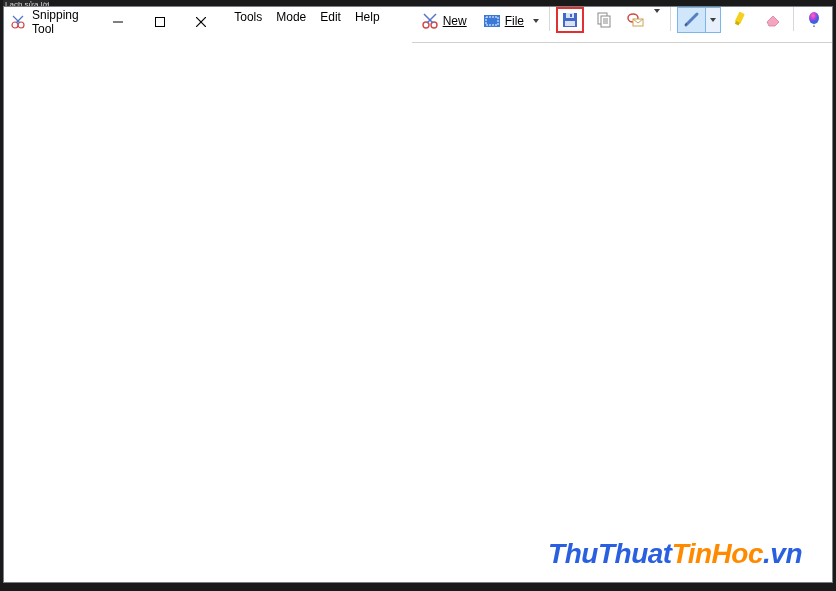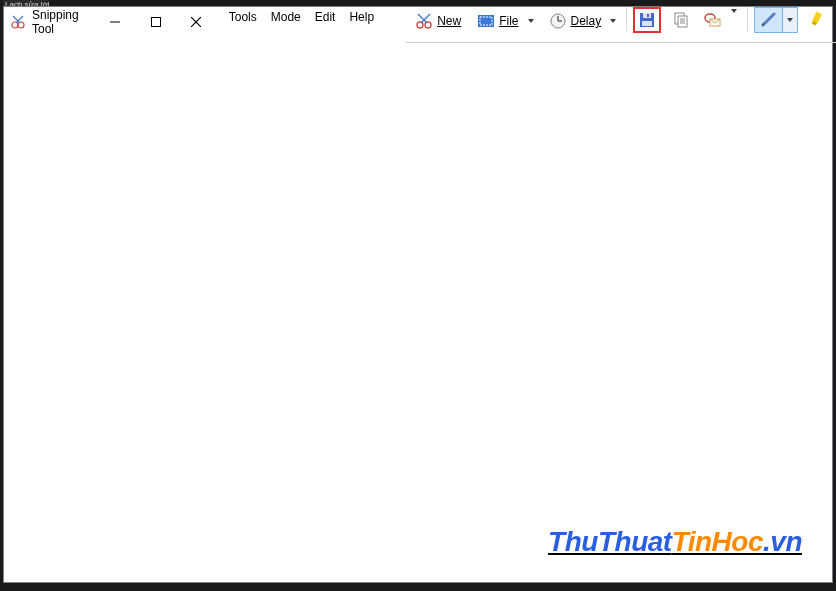--- a/index.html
+++ b/index.html
@@ -140,27 +140,26 @@
     right: 27px;
     height: 450px;
     background: #000;
     overflow: hidden;
   }
   .snip svg { width: 100%; height: 100%; display: block; }
   
   .watermark {
     position: absolute;
     right: 30px;
-    bottom: 24px;
+    bottom: 12px;
     font-size: 28px;
     font-weight: 800;
     font-style: italic;
     font-family: Arial, sans-serif;
     letter-spacing: -0.5px;
-    text-decoration: underline;
   }
   .watermark .w1 { color: #2a5fe0; -webkit-text-stroke: 3px #fff; paint-order: stroke fill; }
   .watermark .w2 { color: #ff8a00; -webkit-text-stroke: 3px #fff; paint-order: stroke fill; }
   .watermark .w3 { color: #2a5fe0; -webkit-text-stroke: 3px #fff; paint-order: stroke fill; }
   .top-strip {
     position: absolute; left: 3px; top: 0; height: 14px;
     font-size: 8px; color: #d8d8d8; background: #2a2a2a;
     padding-left: 2px;
   }
 </style>
@@ -233,38 +232,20 @@
         </span>
         <span class="lbl"><span class="ul">File</span></span>
       </div>
       <div class="tb-dd">
         <svg viewBox="0 0 8 8" width="8" height="8">
             <path d="M1 2 L4 6 L7 2 Z" fill="#404040"></path>
           </svg>
       </div>
     </div>
 
-    <div class="tb-group" style="margin-left:6px">
-      <div class="tb-btn with-text">
-        <span>
-          <svg viewBox="0 0 18 18">
-            <circle cx="9" cy="9" r="7" fill="#f4f4f4" stroke="#888" stroke-width="1"></circle>
-            <line x1="9" y1="9" x2="9" y2="4" stroke="#444" stroke-width="1.2"></line>
-            <line x1="9" y1="9" x2="13" y2="9" stroke="#444" stroke-width="1.2"></line>
-            <circle cx="9" cy="9" r="7" fill="none" stroke="#aaa" stroke-width="1" stroke-dasharray="1 2"></circle>
-          </svg>
-        </span>
-        <span class="lbl"><span class="ul">Delay</span></span>
-      </div>
-      <div class="tb-dd">
-        <svg viewBox="0 0 8 8" width="8" height="8">
-            <path d="M1 2 L4 6 L7 2 Z" fill="#404040"></path>
-          </svg>
-      </div>
-    </div>
 
     <div class="tb-sep"></div>
 
     <div class="tb-btn highlighted">
       <span>
         <svg viewBox="0 0 18 18">
           <rect x="2" y="2" width="14" height="14" fill="#4468c9"></rect>
           <rect x="5" y="2" width="8" height="5" fill="#d8e2f4"></rect>
           <rect x="9" y="3" width="2" height="3" fill="#4468c9"></rect>
           <rect x="4" y="10" width="10" height="5" fill="#d8e2f4"></rect>

